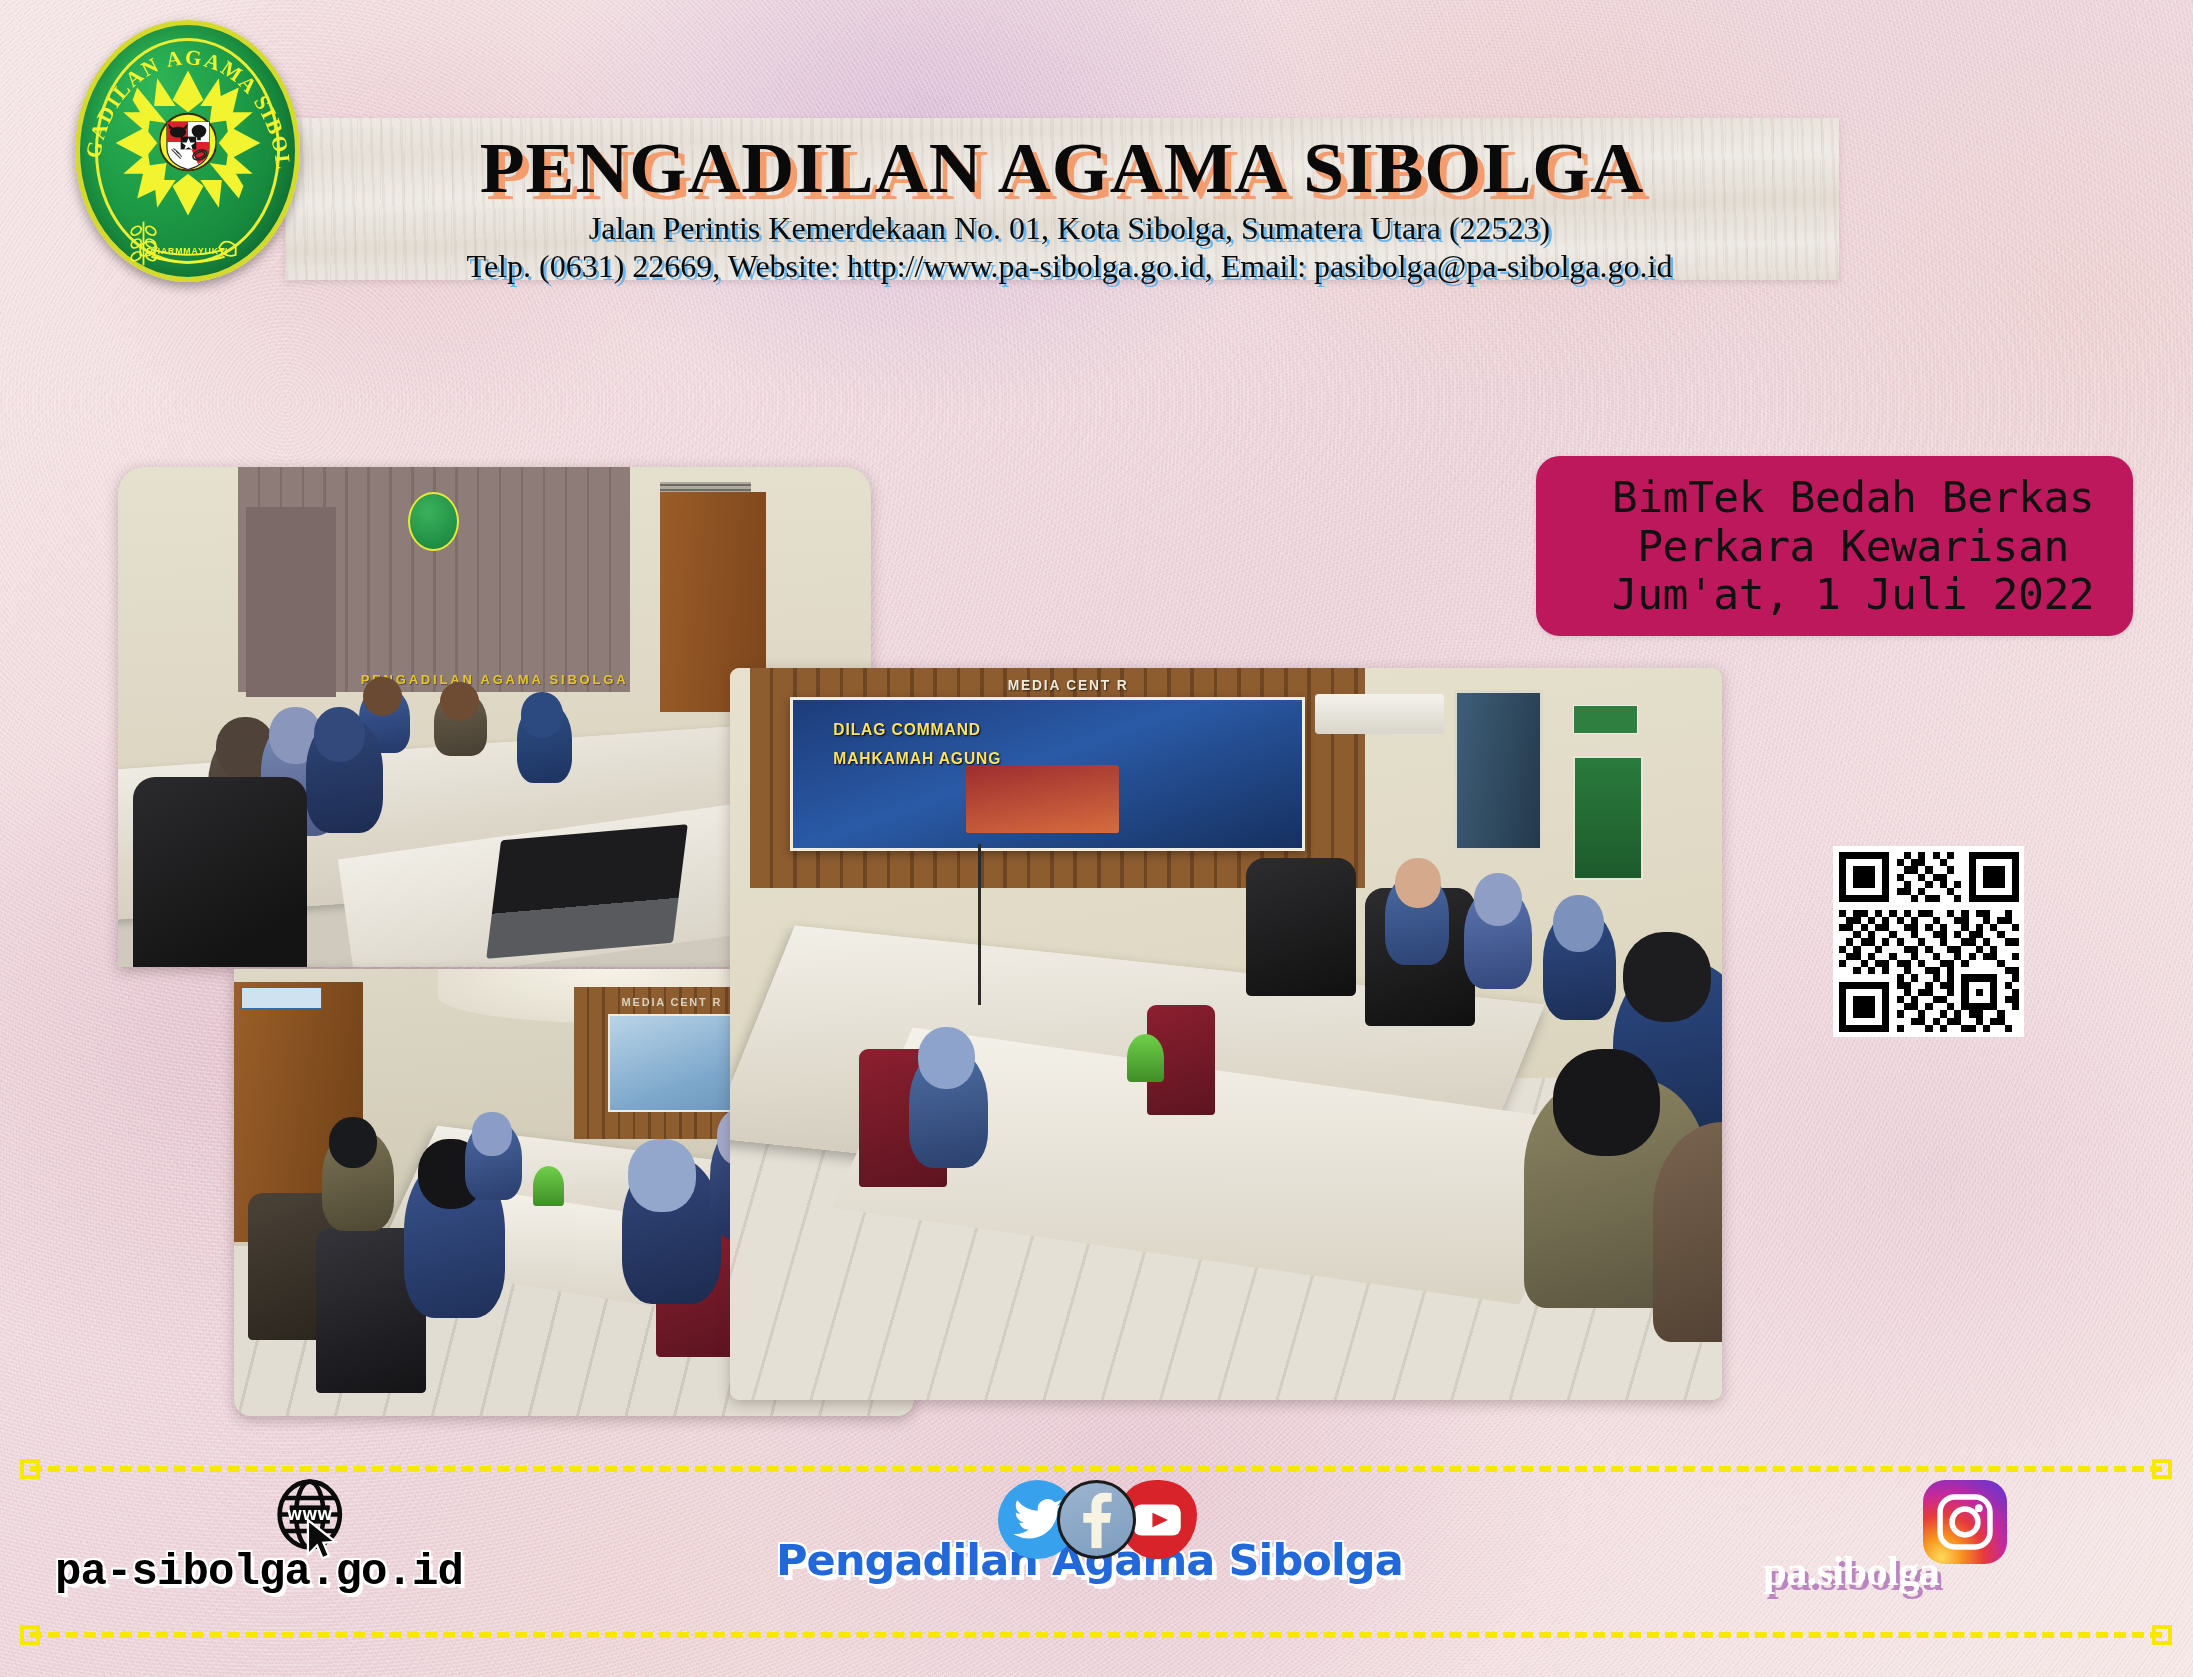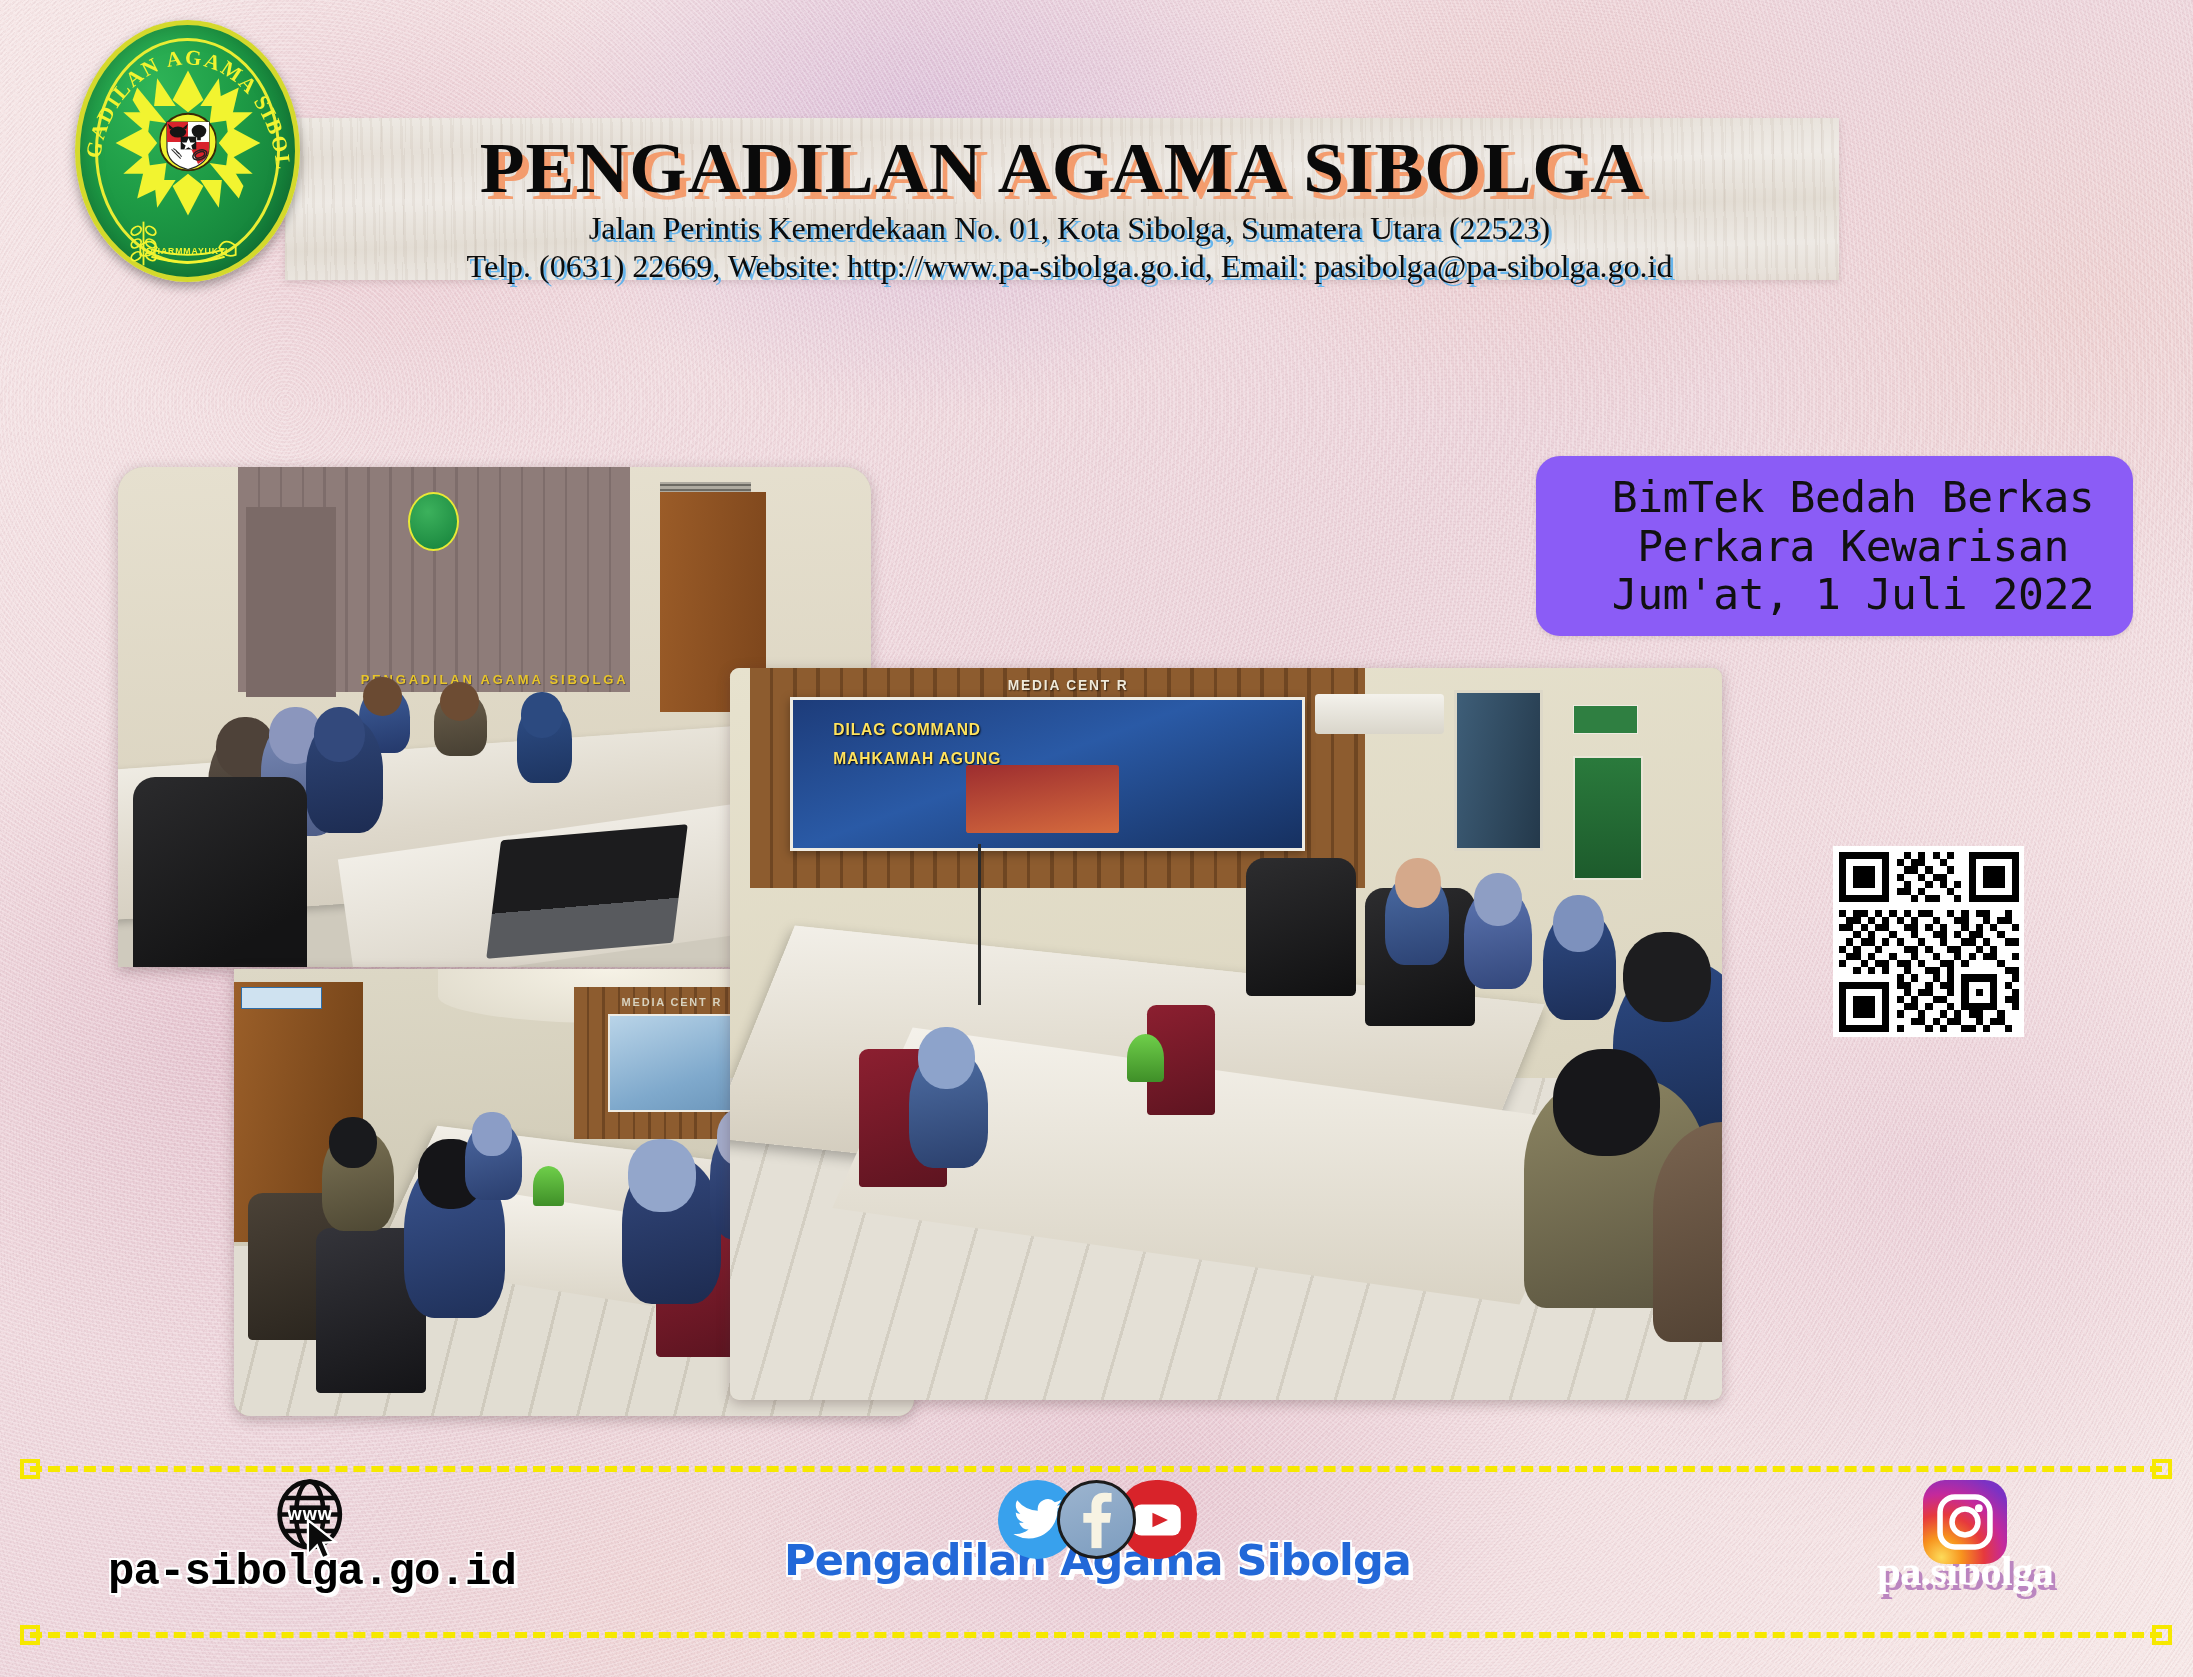--- a/index.html
+++ b/index.html
@@ -94,21 +94,21 @@
   }
   .logo-banner-txt {
     position: absolute; left: 0; right: 0; bottom: 26px; text-align: center;
     color: #f2f430; font-size: 8.7px; font-weight: bold; letter-spacing: 0.9px;
     font-family: "Liberation Sans", sans-serif; z-index: 6;
   }
 
   
   #event-badge {
     position: absolute; left: 1536px; top: 456px; width: 597px; height: 180px;
-    background: #8b5cf6; border-radius: 24px; z-index: 6;
+    background: #be185d; border-radius: 24px; z-index: 6;
     display: flex; flex-direction: column; justify-content: center; align-items: center;
     box-shadow: 0 1.8px 5.5px rgba(80,60,60,.12);
     padding-left: 37px;
   }
   #event-badge div {
     font-family: "DejaVu Sans Mono", monospace;
     font-size: 43px; line-height: 1.13; color: #111; font-weight: normal;
     letter-spacing: -0.5px; white-space: nowrap;
   }
 
@@ -233,21 +233,21 @@
   .corner-handle {
     position: absolute; width: 20px; height: 20px;
     border: 4.6px solid #f6e800; background: transparent;
   }
   #ch-tl { left: -10px; top: -13px; }
   #ch-tr { right: -10px; top: -13px; }
   #ch-bl { left: -10px; bottom: -13px; }
   #ch-br { right: -10px; bottom: -13px; }
 
   
-  .footer-block { position: absolute; z-index: 8; text-align: center; }
+  .footer-block { position: absolute; z-index: 8; }
   #footer-web  { left: 55px;   top: 1478px; width: 514px; }
   #footer-soc  { left: 776px;  top: 1480px; width: 643px; }
   #footer-ig   { left: 1763px; top: 1480px; width: 404px; }
 
   .icon-row { display:flex; justify-content:center; align-items:flex-end; }
 
   .globe-icon { position: relative; width: 79px; height: 84px; margin: 0 auto; }
   .globe-icon svg { display:block; }
 
   .web-label {

